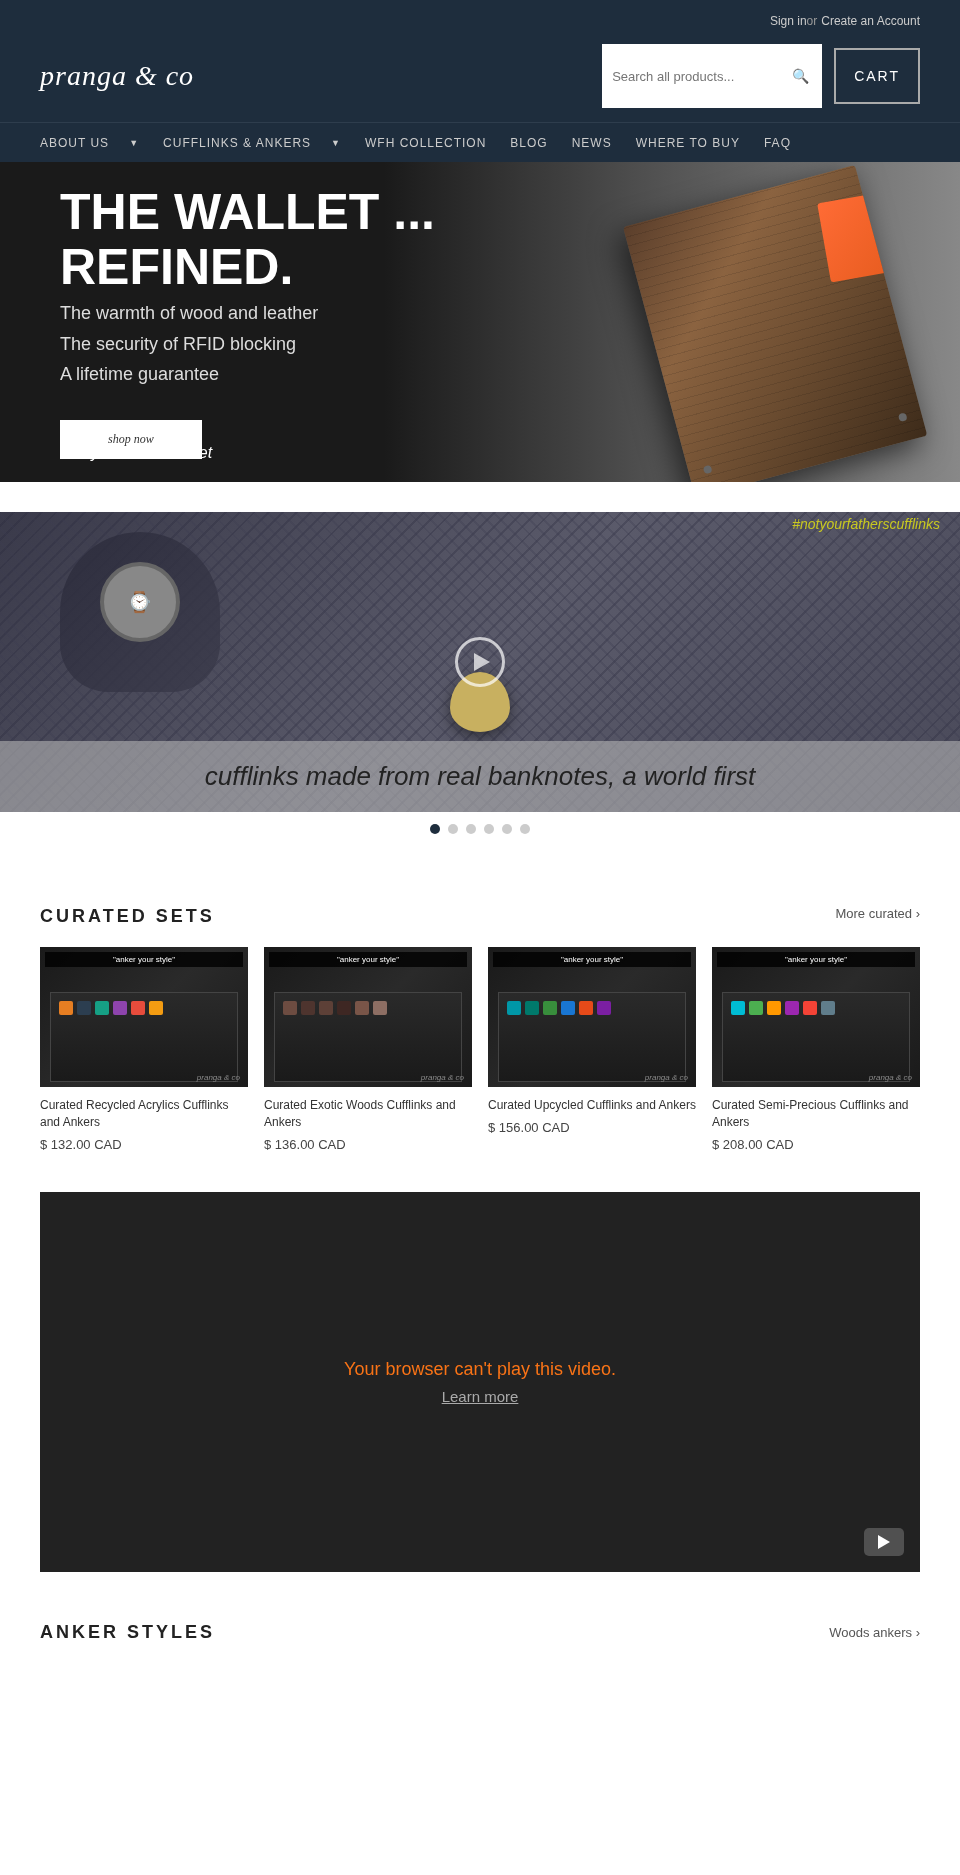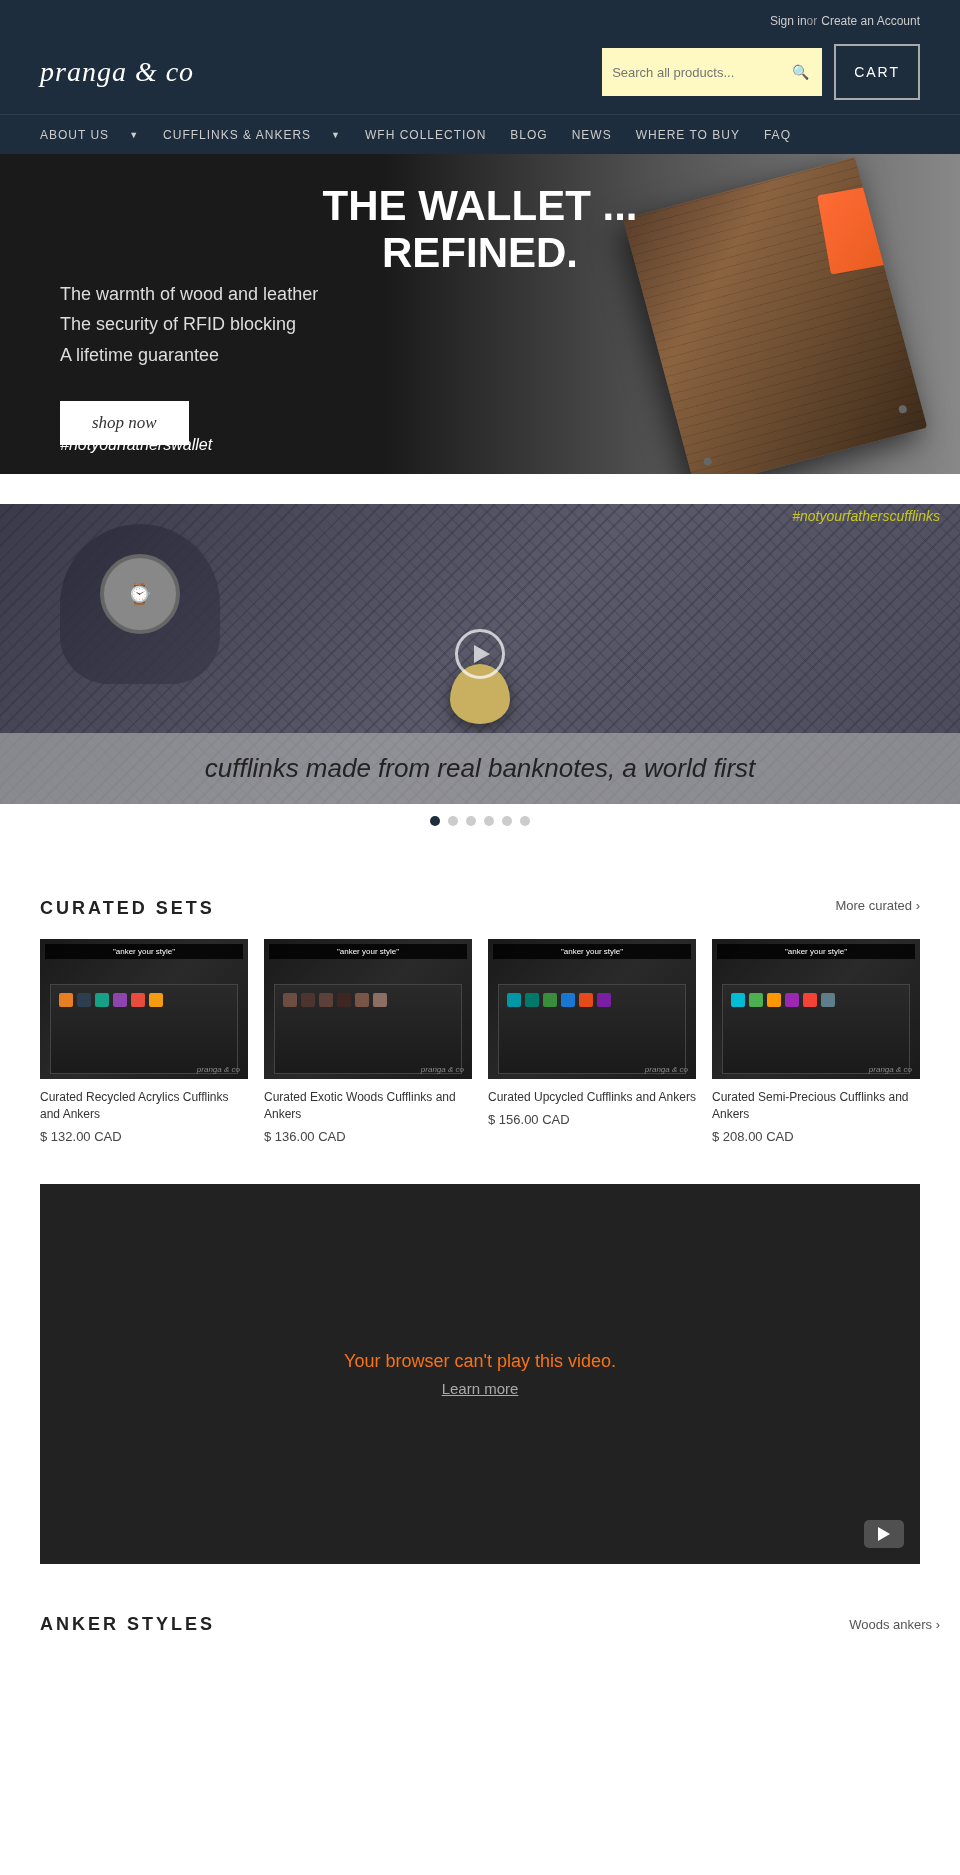--- a/index.html
+++ b/index.html
@@ -36,23 +36,23 @@
       letter-spacing: 1px;
     }
     .header-right {
       display: flex;
       align-items: center;
       gap: 12px;
     }
     .search-box {
       display: flex;
       align-items: center;
-      background: #fef9c3;
+      background: #ffffff;
       border: none;
-      padding: 16px 10px;
+      padding: 24px 10px;
       width: 220px;
     }
     .search-box input {
       border: none;
       outline: none;
       font-size: 13px;
       color: #888;
       width: 180px;
       background: transparent;
     }
@@ -104,40 +104,39 @@
       overflow: hidden;
       display: flex;
       align-items: center;
     }
     .hero-content {
       padding: 40px 60px;
       z-index: 2;
       flex: 1;
     }
     .hero-title {
-      font-size: 42px;
+      font-size: 50px;
       font-weight: 900;
       color: #fff;
       line-height: 1.1;
       margin-bottom: 3px;
       font-family: Arial Black, sans-serif;
-      text-align: center;
     }
     .hero-subtitle {
       color: #ddd;
       font-size: 18px;
       line-height: 1.7;
       margin-bottom: 30px;
     }
     .hero-shop-btn {
       background: #fff;
       color: #333;
       border: none;
-      padding: 12px 32px;
-      font-size: 17px;
+      padding: 12px 48px;
+      font-size: 12px;
       cursor: pointer;
       font-family: Georgia, serif;
       font-style: italic;
     }
     .hero-hashtag {
       position: absolute;
       bottom: 20px;
       left: 60px;
       color: #fff;
       font-style: italic;
@@ -397,21 +396,21 @@
     .yt-play {
       width: 0;
       height: 0;
       border-left: 12px solid #fff;
       border-top: 7px solid transparent;
       border-bottom: 7px solid transparent;
     }
 
     
     .anker-section {
-      padding: 20px 20px 10px 40px;
+      padding: 20px 40px 10px 40px;
     }
     .anker-header {
       display: flex;
       justify-content: space-between;
       align-items: center;
     }
   </style>
 </head>
 <body>
 

